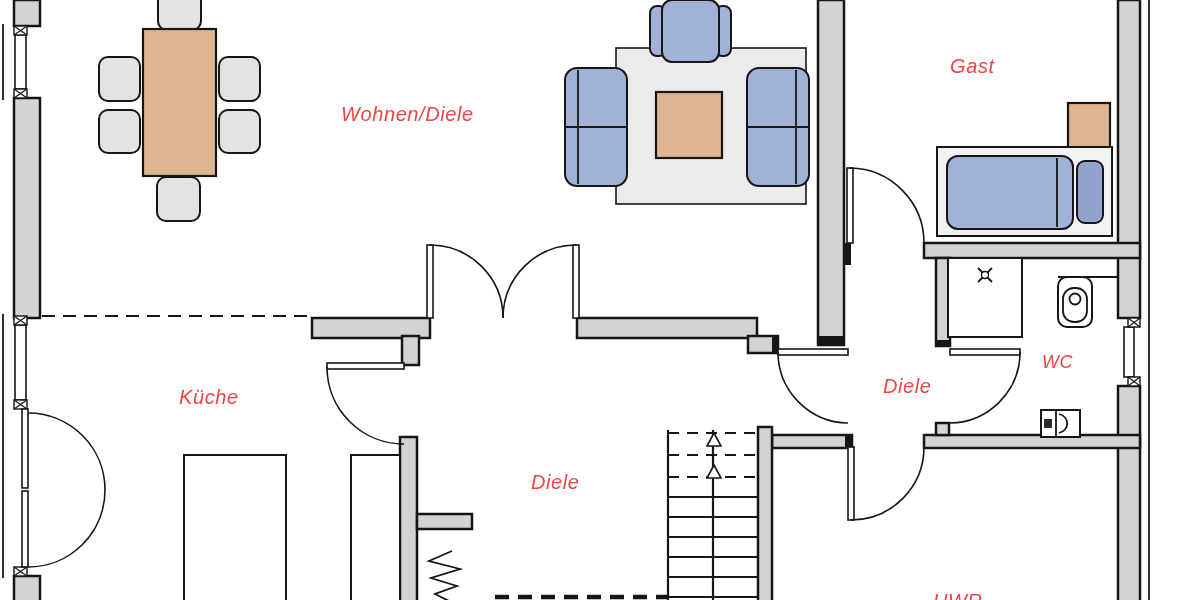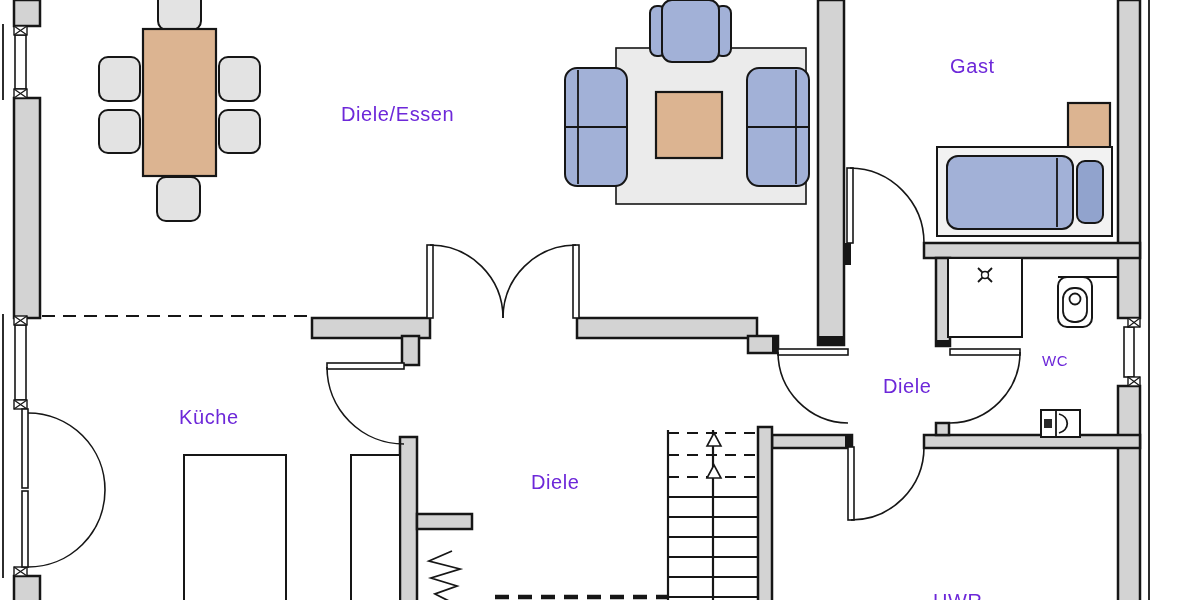--- a/index.html
+++ b/index.html
@@ -8,23 +8,24 @@
     width:1200px;height:600px;
     background:#fff;
     overflow:hidden;
     font-family:"Liberation Sans", sans-serif;
   }
   .plan svg{position:absolute;left:0;top:0;}
   .room-label{
     position:absolute;
     font-size:20px;
     letter-spacing:0.6px;
-    color:#6d28d9;
+    color:#ef4444;
     white-space:nowrap;
     user-select:none;
+    font-style:italic;
   }
   
   .wall      {fill:var(--wall-fill);stroke:var(--line);stroke-width:2.5;}
   .wallcap   {fill:var(--line);stroke:none;}
   .win       {fill:#fff;stroke:var(--line);stroke-width:1.6;}
   .xbox      {fill:#fff;stroke:var(--line);stroke-width:1.4;}
   .xline     {stroke:var(--line);stroke-width:1.2;}
   .leaf      {fill:#fff;stroke:var(--line);stroke-width:1.6;}
   .swing     {fill:none;stroke:var(--line);stroke-width:1.6;}
   .outline   {fill:#fff;stroke:var(--line);stroke-width:2;}
@@ -241,21 +242,21 @@
     <g>
       <rect class="outline" x="1041" y="410" width="39" height="27"></rect>
       <line class="thinline" x1="1056" y1="411" x2="1056" y2="436"></line>
       <path class="thinline" d="M 1059 414 A 12 10 0 0 1 1059 433"></path>
       <rect x="1044" y="419" width="8" height="9" fill="#2a2a2a"></rect>
     </g>
   </g>
 
 </svg>
 
-  <div class="room-label" style="left:341px;top:103px;">Diele/Essen</div>
+  <div class="room-label" style="left:341px;top:103px;">Wohnen/Diele</div>
   <div class="room-label" style="left:950px;top:55px;">Gast</div>
-  <div class="room-label" style="left:179px;top:386px;margin-top:20px;">Küche</div>
+  <div class="room-label" style="left:179px;top:386px;">Küche</div>
   <div class="room-label" style="left:531px;top:443px;margin-top:28px;">Diele</div>
   <div class="room-label" style="left:883px;top:375px;">Diele</div>
-  <div class="room-label" style="left:1042px;top:352px;font-size:15px;">WC</div>
+  <div class="room-label" style="left:1042px;top:352px;font-size:18px;">WC</div>
   <div class="room-label" style="left:933px;top:590px;">HWR</div>
 
 </div>
 
 </body></html>

